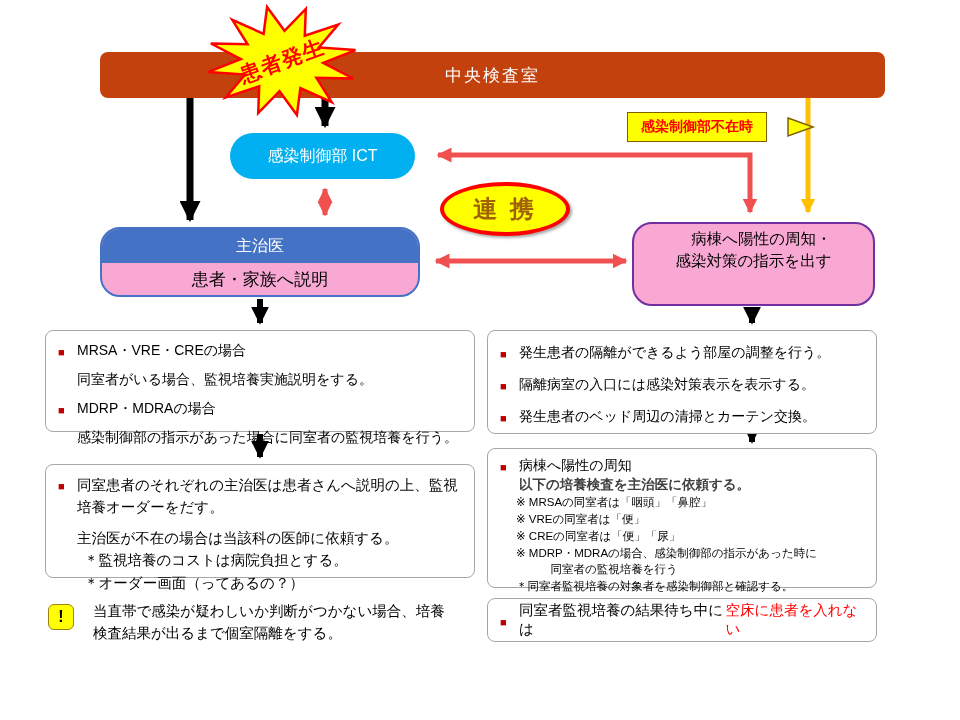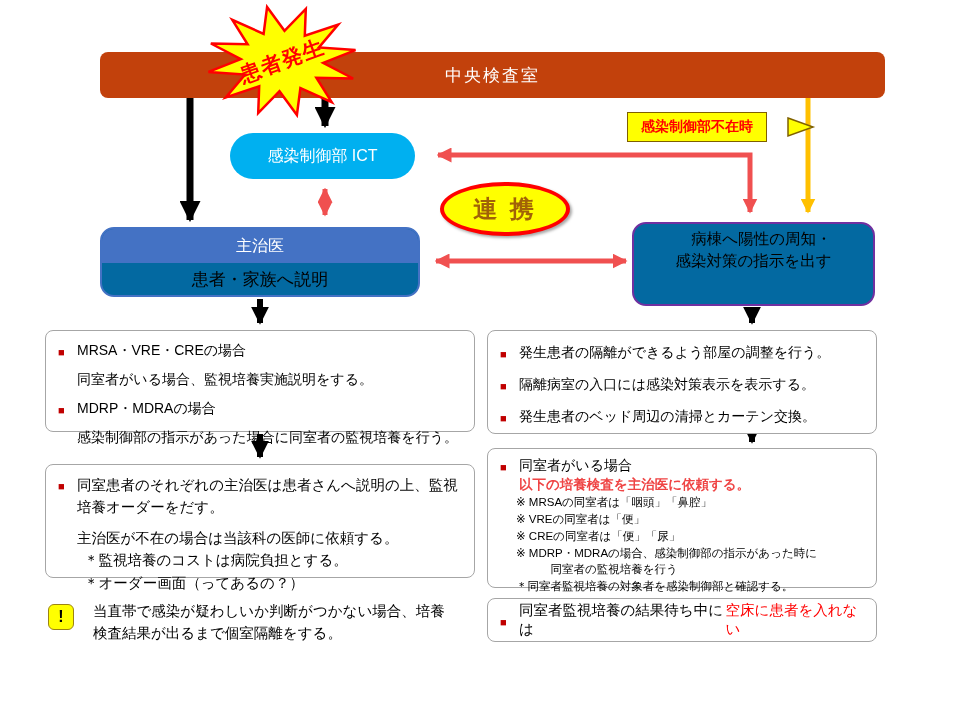--- a/index.html
+++ b/index.html
@@ -31,21 +31,21 @@
     color:#FF0000; font-weight:bold; font-size:14px; }
 
   
   #renkei { position:absolute; left:440px; top:182px; width:130px; height:54px;
     background:#FFFF00; border:4px solid #FF0000; border-radius:50%;
     display:flex; align-items:center; justify-content:center;
     color:#a16207; font-weight:bold; font-size:24px; letter-spacing:3px;
     box-shadow:2px 2px 3px rgba(0,0,0,0.35); }
 
   
-  .node { position:absolute; border-radius:14px; overflow:hidden; background:#0369a1; }
+  .node { position:absolute; border-radius:20px; overflow:hidden; background:#f9a8d4; }
   #doctor { left:100px; top:227px; width:320px; height:70px; border:2px solid #4472C4; }
   #doctor .node-head { height:34px; background:#4472C4; color:#fff; font-size:16px;
     display:flex; align-items:center; justify-content:center; }
   #doctor .node-body { height:32px; color:#000; font-size:17px;
     display:flex; align-items:center; justify-content:center; }
   #ward { left:632px; top:222px; width:243px; height:84px; border:2px solid #7030A0; }
   #ward .node-head { height:28px; background:#7030A0; color:#fff; font-size:15px;
     display:flex; align-items:center; justify-content:center; }
   #ward .node-body { height:52px; color:#000; font-size:15.5px; line-height:1.45; text-align:right;
     display:flex; align-items:center; justify-content:center; white-space:pre-line; }
@@ -59,21 +59,21 @@
   #wait-box  { left:487px; top:598px; width:390px; height:44px; padding:0 12px; font-size:14.5px;
     display:flex; align-items:center; }
 
   .trow { display:flex; }
   .bsq { flex:0 0 19px; font-size:11px; padding-top:4px; color:#C00000; }
   .body { padding-left:19px;margin-top:8px; }
   .star-line { padding-left:26px; }
   .gap { height:8px; }
   .mb10 { margin-bottom:11px; }
 
-  #ward-box2 .red-lead { padding-left:19px; color:#ef4444; font-weight:bold; font-size:13.5px; }
+  #ward-box2 .red-lead { padding-left:19px; color:#404040; font-weight:bold; font-size:13.5px; }
   #ward-box2 .note { padding-left:16px; font-size:11.5px; line-height:1.45; white-space:pre; }
 
   .redtxt { color:#FF0000; }
 
   
   #warn-icon { position:absolute; left:48px; top:604px; width:26px; height:26px;
     background:#FFFF00; border:1.5px solid #9C8412; border-radius:6px;
     display:flex; align-items:center; justify-content:center; font-weight:bold; font-size:16px; color:#000; }
   #warn-text { position:absolute; left:93px; top:600px; width:400px; font-size:14.5px; line-height:1.55;
     white-space:pre-line; color:#000; }
@@ -171,21 +171,21 @@
       <span>同室患者のそれぞれの主治医は患者さんへ説明の上、監視培養オーダーをだす。</span>
     </div>
     <div class="body">主治医が不在の場合は当該科の医師に依頼する。</div>
     <div class="star-line">＊監視培養のコストは病院負担とする。</div>
     <div class="star-line">＊オーダー画面（ってあるの？）</div>
   </div>
 
   <div id="ward-box2" class="wbox">
     <div class="trow">
       <span class="bsq">■</span>
-      <span>同室者がいる場合</span>
+      <span>病棟へ陽性の周知</span>
     </div>
     <div class="red-lead">以下の培養検査を主治医に依頼する。</div>
     <div class="note">※ MRSAの同室者は「咽頭」「鼻腔」</div>
     <div class="note">※ VREの同室者は「便」</div>
     <div class="note">※ CREの同室者は「便」「尿」</div>
     <div class="note">※ MDRP・MDRAの場合、感染制御部の指示があった時に</div>
     <div class="note">　　　同室者の監視培養を行う</div>
     <div class="note">＊同室者監視培養の対象者を感染制御部と確認する。</div>
   </div>
 

